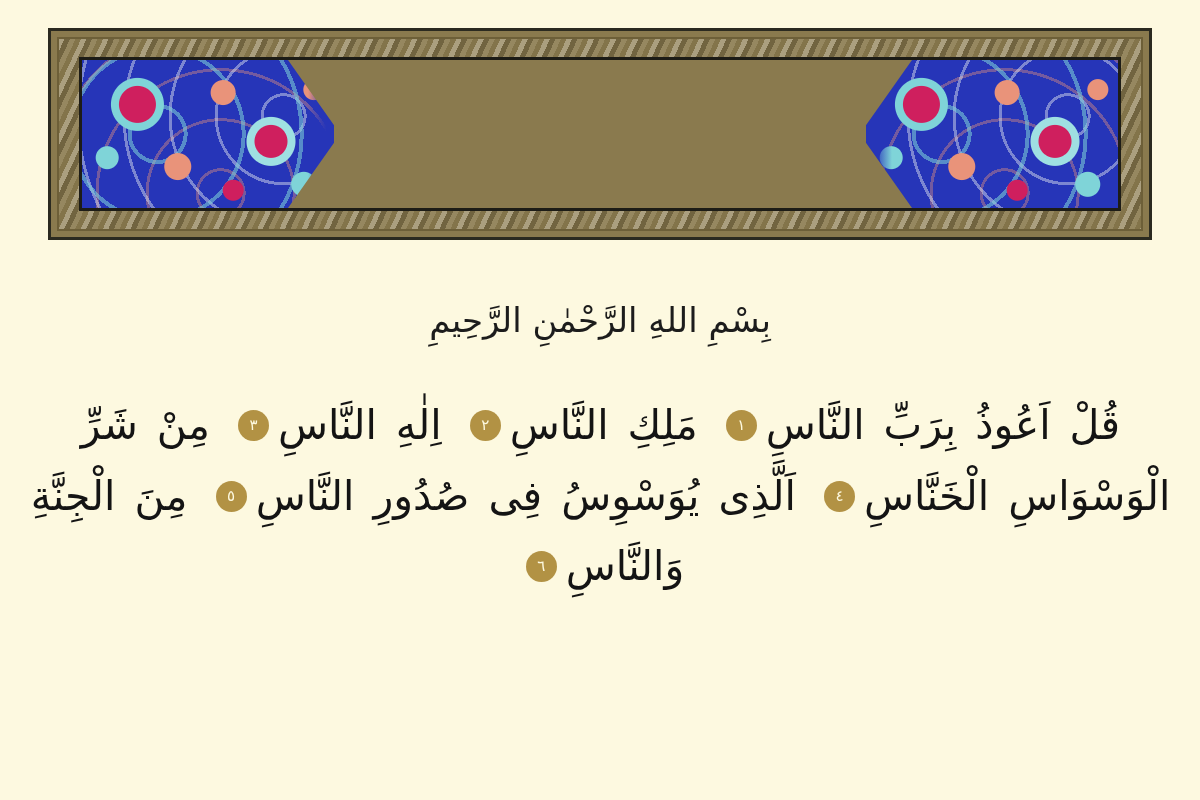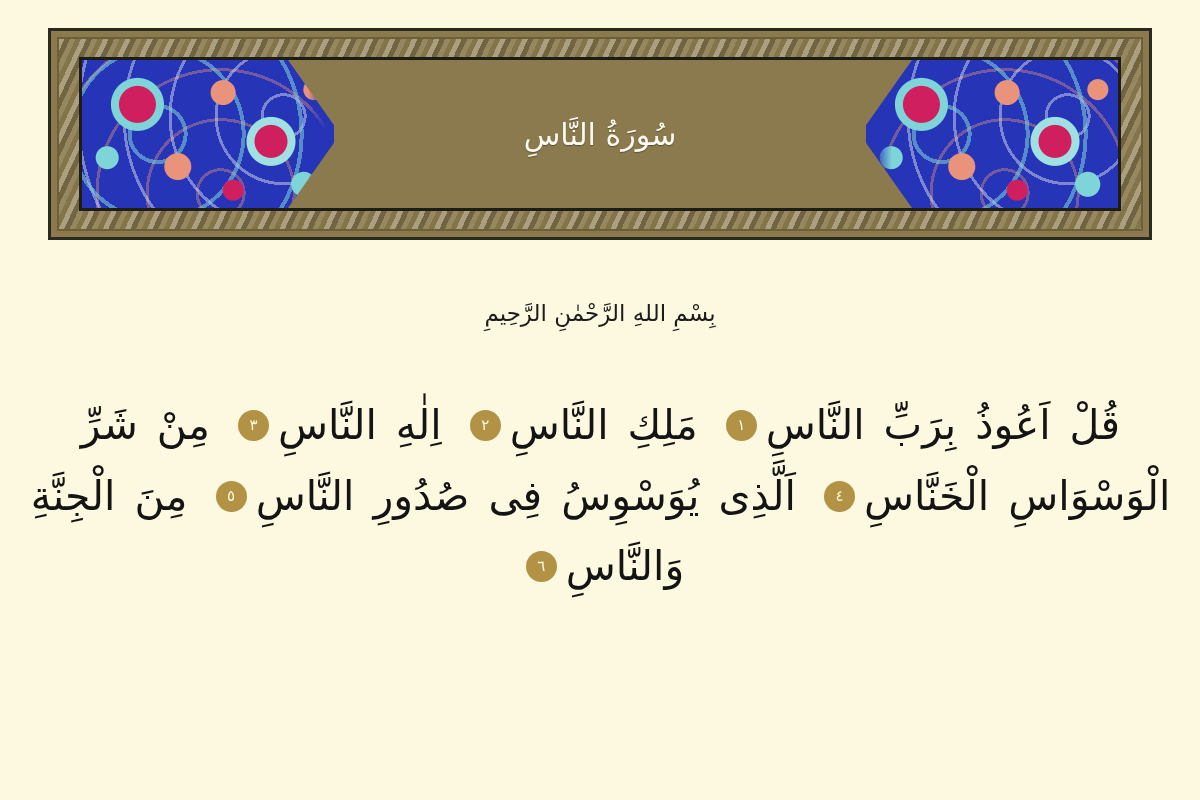--- a/index.html
+++ b/index.html
@@ -128,21 +128,21 @@
     text-shadow: 0 1px 1px rgba(0,0,0,.35);
     z-index: 4;
   }
 
   
   .basmala {
     position: absolute;
     left: 0; right: 0;
     top: 300px;
     text-align: center;
-    font-size: 23px;
+    font-size: 34px;
     color: #1c1c1c;
     font-family: "DejaVu Sans", "Liberation Sans", sans-serif;
     direction: rtl;
   }
 
   .ayat {
     position: absolute;
     left: 24px;
     right: 23px;
     top: 390px;
@@ -182,21 +182,20 @@
       <div class="floral"></div>
       <div class="edge"></div>
     </div>
     <div class="ornament right">
       <div class="vines"></div>
       <div class="floral"></div>
       <div class="edge"></div>
     </div>
     <div class="notch left"></div>
     <div class="notch right"></div>
-    <div class="surah-title">سُورَةُ النَّاسِ</div>
   </div>
 </div>
 
 <div class="basmala">بِسْمِ اللهِ الرَّحْمٰنِ الرَّحِيمِ</div>
 
 <div class="ayat">
   <span>
     <span class="ayah-text">قُلْ اَعُوذُ بِرَبِّ النَّاسِ</span><span class="ayah-num">١</span>
   </span>
   <span>

